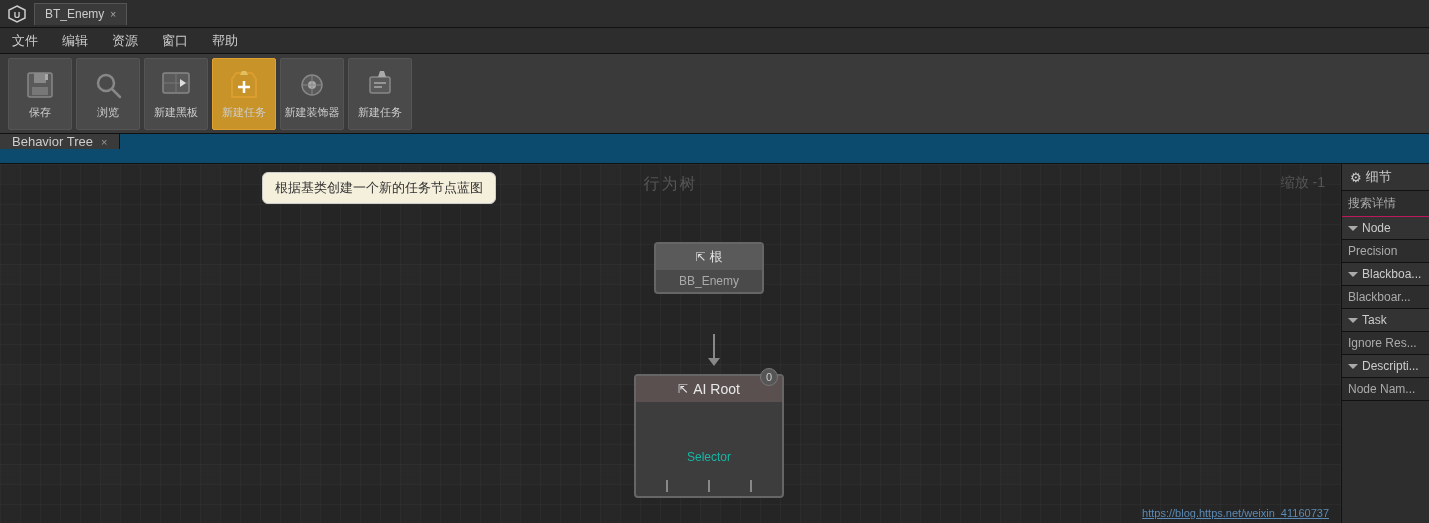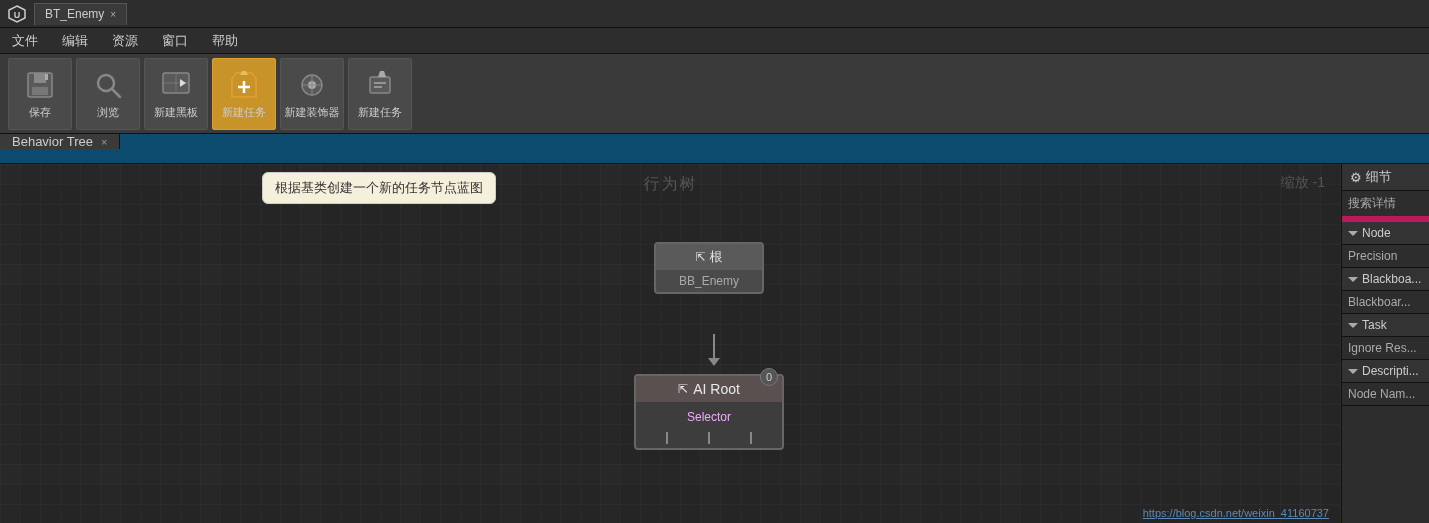--- a/index.html
+++ b/index.html
@@ -280,23 +280,24 @@
       font-size: 14px;
       color: #e8e8e8;
       border-radius: 2px 2px 0 0;
       display: flex;
       align-items: center;
       justify-content: center;
       gap: 5px;
     }
     .node-ai-root-body {
       font-size: 12px;
-      color: #f0abfc;
-      padding: 8px;
+      color: #14b8a6;
+      padding: 16px;
       text-align: center;
+      margin-top: 32px;
     }
     .node-pin {
       width: 2px;
       height: 12px;
       background: #888;
     }
 
     
     .ai-root-pins {
       display: flex;
@@ -330,21 +331,21 @@
       color: #ccc;
       display: flex;
       align-items: center;
       gap: 4px;
       border-bottom: 1px solid #111;
     }
     .right-panel-search {
       padding: 4px 6px;
       font-size: 12px;
       color: #aaa;
-      border-bottom: 6px solid #be185d;
+      border-bottom: 1px solid #be185d;
     }
     .right-panel-section {
       display: flex;
       align-items: flex-end;
       padding: 4px 6px;
       font-size: 12px;
       color: #ccc;
       background: #333;
       border-bottom: 1px solid #111;
       gap: 4px;
@@ -510,21 +511,21 @@
         <span>Selector</span>
       </div>
 
       <div class="ai-root-pins">
         <div class="node-pin"></div>
         <div class="node-pin"></div>
         <div class="node-pin"></div>
       </div>
     </div>
 
-    <div class="bottom-url">https://blog.csdn.net/weixin_41160737</div>
+    <div class="bottom-url">https://blog.https.net/weixin_41160737</div>
   </div>
 
   <div class="right-panel">
     <div class="right-panel-header">
       <span>⚙</span>
       <span>细节</span>
     </div>
     <div class="right-panel-search">
       <span>搜索详情</span>
     </div>

